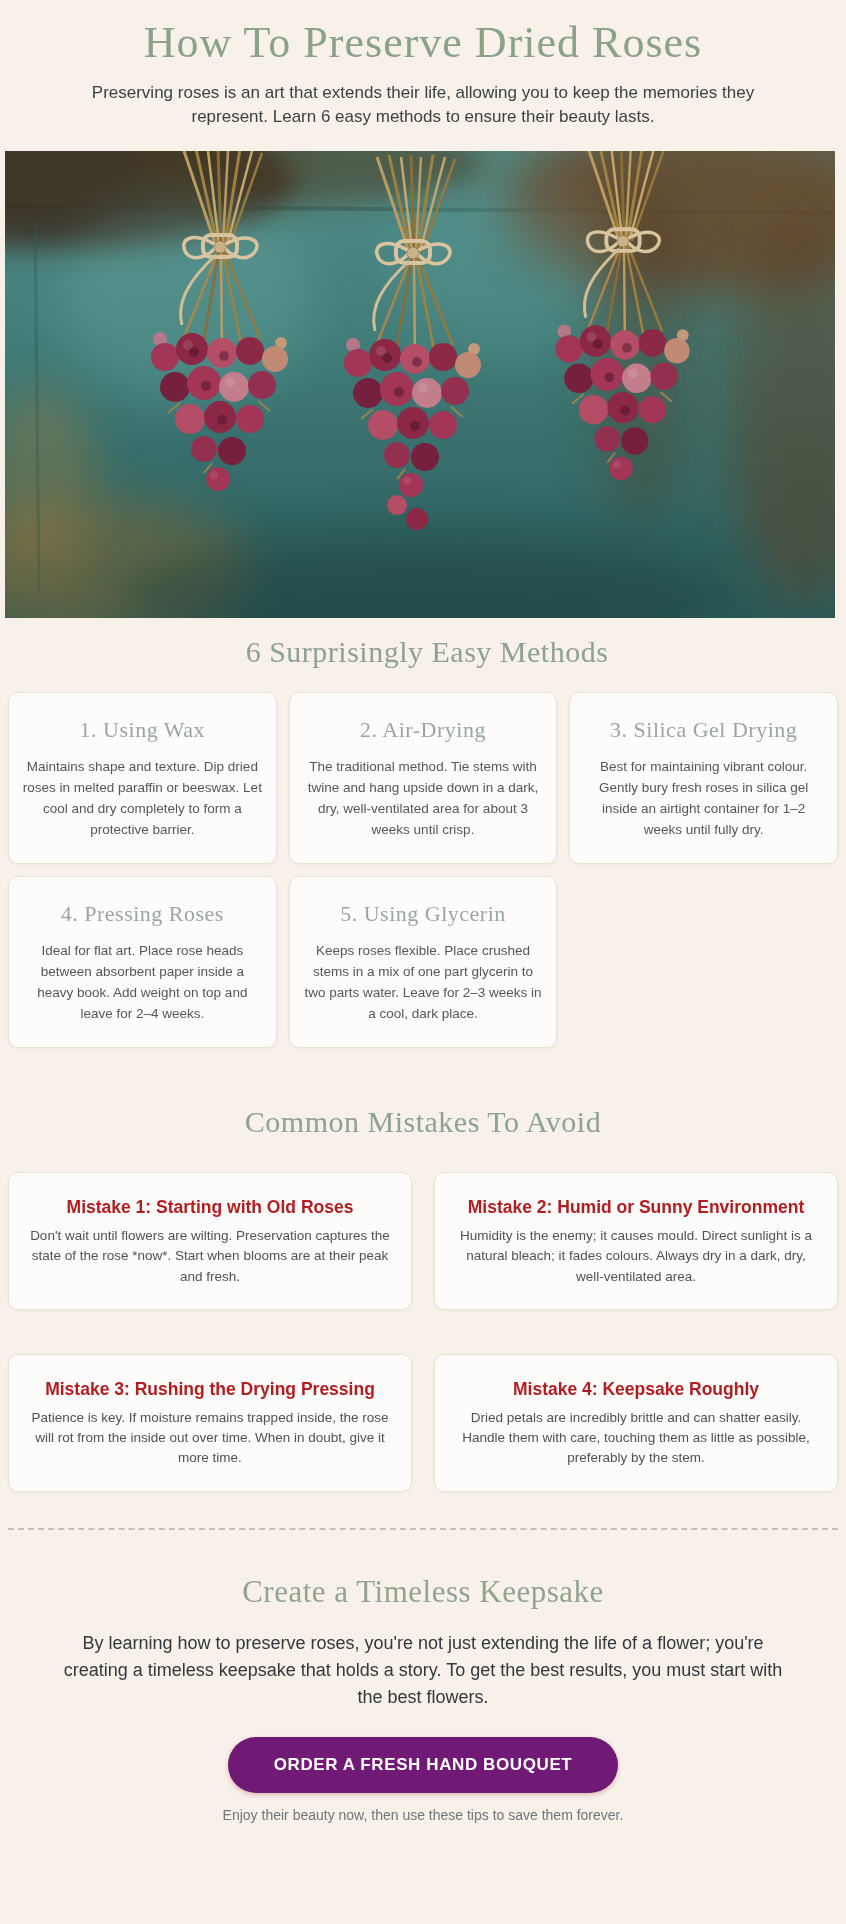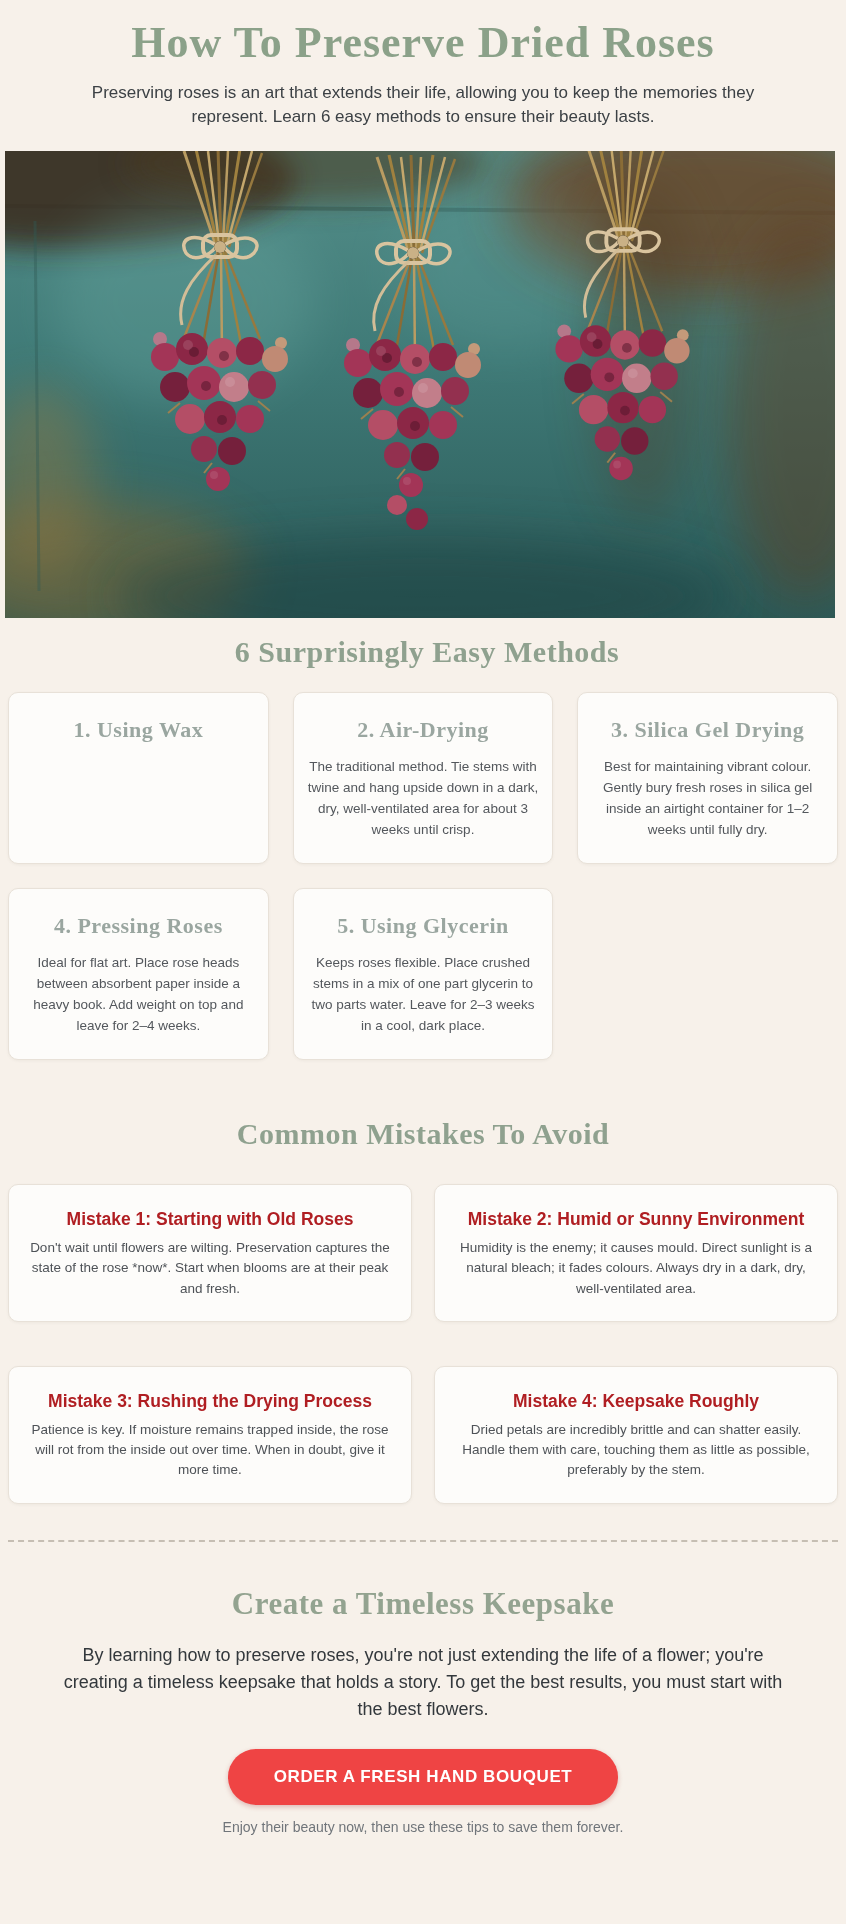--- a/index.html
+++ b/index.html
@@ -6,21 +6,21 @@
   html { background: #f7f1ea; }
   body {
     width: 846px;
     margin: 0 auto;
     background: #f7f1ea;
     font-family: "Liberation Sans", sans-serif;
     color: #4b5055;
     padding-top: 18px;
     padding-bottom: 60px;
   }
-  .serif { font-family: "Liberation Serif", serif; font-weight: 700; }
+  .serif { font-family: "Liberation Serif", serif; font-weight: 400; }
 
   
   .page-title {
     text-align: center;
     font-size: 44px;
     line-height: 1.15;
     letter-spacing: 1px;
     color: #8ba189;
     margin-bottom: 12px;
   }
@@ -52,21 +52,21 @@
     letter-spacing: 0.5px;
   }
   .methods-heading { margin-top: 16px; padding-left: 8px; }
   .mistakes-heading { margin-top: 56px; }
 
   
   .methods-grid {
     margin: 22px 8px 0;
     display: grid;
     grid-template-columns: repeat(3, 1fr);
-    gap: 24px;
+    gap: 12px;
   }
   .card {
     background: #fdfcfa;
     border: 1px solid #e8e1d8;
     border-radius: 10px;
     box-shadow: 0 1px 3px rgba(90, 80, 70, 0.06);
     text-align: center;
   }
   .method-card { padding: 24px 12px 22px; }
   .method-title {
@@ -121,21 +121,21 @@
     width: 730px;
     margin: 20px auto 0;
     text-align: center;
     font-size: 18px;
     line-height: 1.5;
     color: #33383c;
   }
   .cta-wrap { text-align: center; margin-top: 26px; }
   .cta-button {
     display: inline-block;
-    background: #ef4444;
+    background: #701a75;
     color: #ffffff;
     border: none;
     border-radius: 30px;
     padding: 18px 46px;
     font-family: "Liberation Sans", sans-serif;
     font-size: 17px;
     font-weight: 700;
     letter-spacing: 0.6px;
     cursor: pointer;
     box-shadow: 0 2px 5px rgba(150, 20, 25, 0.25);
@@ -254,20 +254,21 @@
         <use href="#bunch"></use>
       </g>
   </svg>
 </div>
 
 <h2 class="serif section-heading methods-heading">6 Surprisingly Easy Methods</h2>
 
 <div class="methods-grid">
   <div class="card method-card">
     <div class="serif method-title">1. Using Wax</div>
+    <div class="method-body">Maintains shape and texture. Dip dried roses in melted paraffin or beeswax. Let cool and dry completely to form a protective barrier.</div>
   </div>
   <div class="card method-card">
     <div class="serif method-title">2. Air-Drying</div>
     <div class="method-body">The traditional method. Tie stems with twine and hang upside down in a dark, dry, well-ventilated area for about 3 weeks until crisp.</div>
   </div>
   <div class="card method-card">
     <div class="serif method-title">3. Silica Gel Drying</div>
     <div class="method-body">Best for maintaining vibrant colour. Gently bury fresh roses in silica gel inside an airtight container for 1–2 weeks until fully dry.</div>
   </div>
   <div class="card method-card">
@@ -285,21 +286,21 @@
 <div class="mistakes-grid">
   <div class="card mistake-card">
     <div class="mistake-title">Mistake 1: Starting with Old Roses</div>
     <div class="mistake-body">Don't wait until flowers are wilting. Preservation captures the state of the rose *now*. Start when blooms are at their peak and fresh.</div>
   </div>
   <div class="card mistake-card">
     <div class="mistake-title">Mistake 2: Humid or Sunny Environment</div>
     <div class="mistake-body">Humidity is the enemy; it causes mould. Direct sunlight is a natural bleach; it fades colours. Always dry in a dark, dry, well-ventilated area.</div>
   </div>
   <div class="card mistake-card">
-    <div class="mistake-title">Mistake 3: Rushing the Drying Process</div>
+    <div class="mistake-title">Mistake 3: Rushing the Drying Pressing</div>
     <div class="mistake-body">Patience is key. If moisture remains trapped inside, the rose will rot from the inside out over time. When in doubt, give it more time.</div>
   </div>
   <div class="card mistake-card">
     <div class="mistake-title">Mistake 4: Keepsake Roughly</div>
     <div class="mistake-body">Dried petals are incredibly brittle and can shatter easily. Handle them with care, touching them as little as possible, preferably by the stem.</div>
   </div>
 </div>
 
 <hr class="divider">
 

